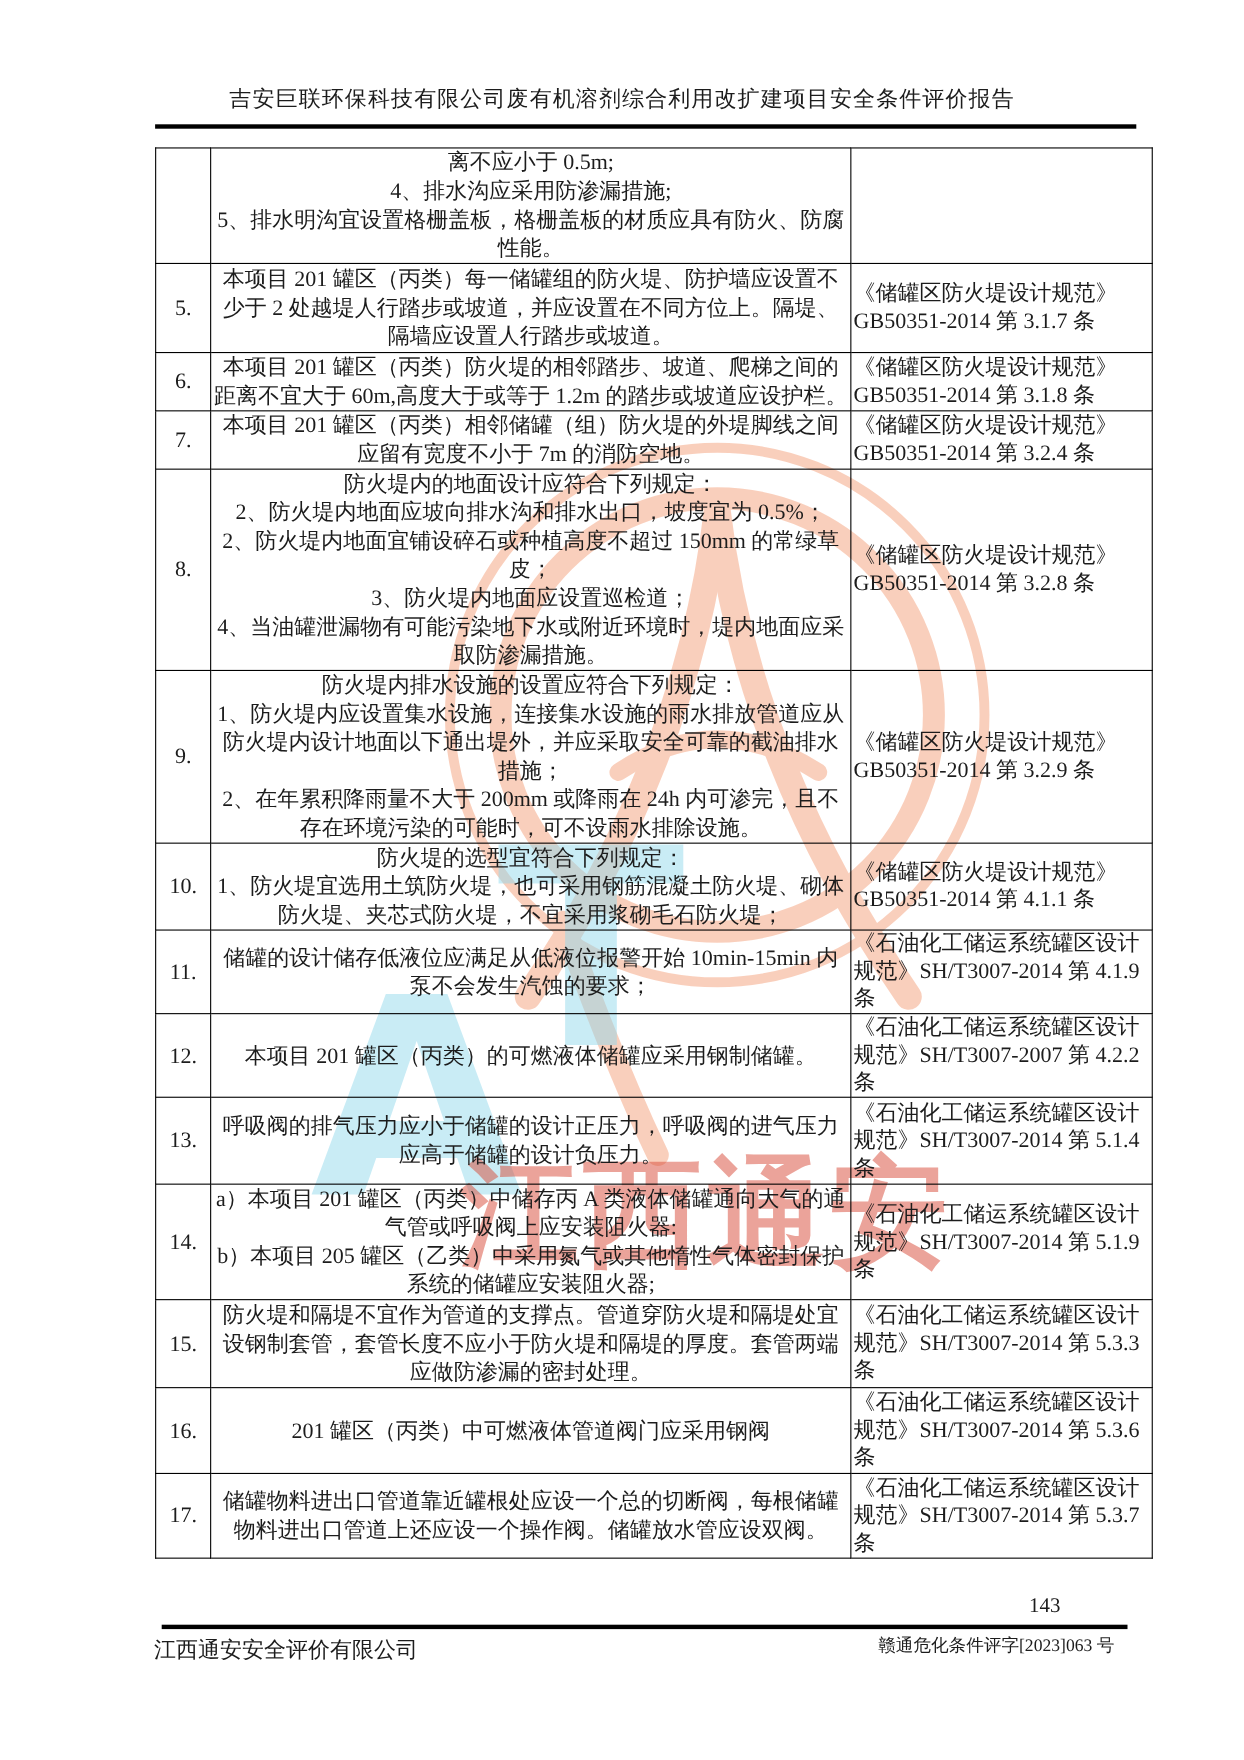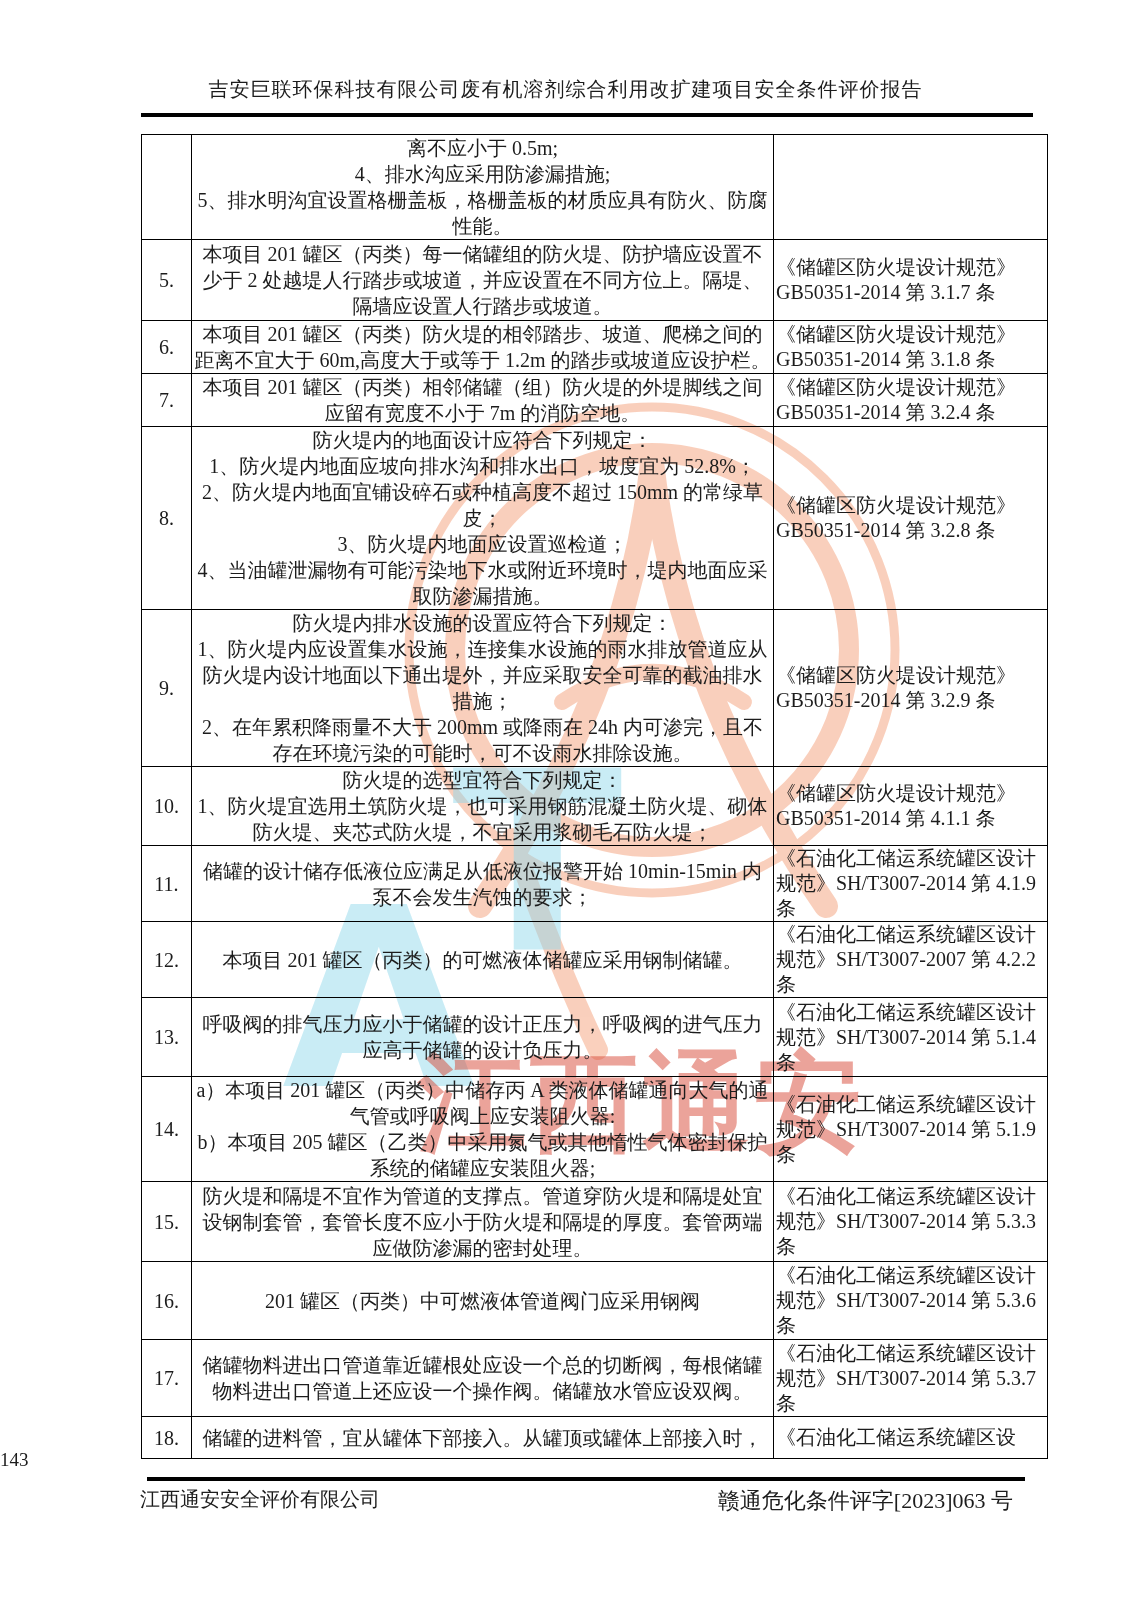--- a/index.html
+++ b/index.html
@@ -27,30 +27,30 @@
   }
   table.report td{
     border:1.5px solid #000;padding:0 2px;vertical-align:middle;overflow:hidden;
   }
   td.c-num{width:45px;text-align:center;}
   td.c-content{width:577px;text-align:center;}
   td.c-ref{width:269px;line-height:25px;}
   .para{text-align:center;}
 
   .page-number{
-    position:absolute;left:0;top:1449px;width:964px;text-align:left;font-size:19px;
+    position:absolute;left:0;top:1449px;width:964px;text-align:right;font-size:19px;
   }
   .footer-rule{
     position:absolute;left:147px;top:1477px;width:878px;height:3.5px;background:#000;
   }
   .footer-left{
     position:absolute;left:140px;top:1486px;font-size:20px;white-space:nowrap;
   }
   .footer-right{
-    position:absolute;right:118px;top:1486px;font-size:22px;white-space:nowrap;
+    position:absolute;right:118px;top:1486px;font-size:16px;white-space:nowrap;
   }
 </style>
 </head>
 <body>
 
 <svg id="watermark" class="layer" width="1131" height="1600" viewBox="0 0 1131 1600">
   <g stroke="#F2895A" fill="none" opacity="0.40" stroke-linecap="round">
     <circle cx="652" cy="650" r="243" stroke-width="9"></circle>
     <circle cx="652" cy="650" r="197" stroke-width="20"></circle>
     <path d="M652,462 Q627,690 480,906" stroke-width="24"></path>
@@ -99,21 +99,21 @@
         <td class="c-num">7.</td>
         <td class="c-content">
           <div class="para">本项目 201 罐区（丙类）相邻储罐（组）防火堤的外堤脚线之间应留有宽度不小于 7m 的消防空地。</div>
         </td>
         <td class="c-ref">《储罐区防火堤设计规范》GB50351-2014 第 3.2.4 条</td>
       </tr>
       <tr style="height:179px">
         <td class="c-num">8.</td>
         <td class="c-content">
           <div class="para">防火堤内的地面设计应符合下列规定：</div>
-          <div class="para">1、防火堤内地面应坡向排水沟和排水出口，坡度宜为 52.8%；</div>
+          <div class="para">2、防火堤内地面应坡向排水沟和排水出口，坡度宜为 0.5%；</div>
           <div class="para">2、防火堤内地面宜铺设碎石或种植高度不超过 150mm 的常绿草皮；</div>
           <div class="para">3、防火堤内地面应设置巡检道；</div>
           <div class="para">4、当油罐泄漏物有可能污染地下水或附近环境时，堤内地面应采取防渗漏措施。</div>
         </td>
         <td class="c-ref">《储罐区防火堤设计规范》GB50351-2014 第 3.2.8 条</td>
       </tr>
       <tr style="height:156px">
         <td class="c-num">9.</td>
         <td class="c-content">
           <div class="para">防火堤内排水设施的设置应符合下列规定：</div>
@@ -173,27 +173,20 @@
         </td>
         <td class="c-ref">《石油化工储运系统罐区设计规范》SH/T3007-2014 第 5.3.6 条</td>
       </tr>
       <tr style="height:77px">
         <td class="c-num">17.</td>
         <td class="c-content">
           <div class="para">储罐物料进出口管道靠近罐根处应设一个总的切断阀，每根储罐物料进出口管道上还应设一个操作阀。储罐放水管应设双阀。</div>
         </td>
         <td class="c-ref">《石油化工储运系统罐区设计规范》SH/T3007-2014 第 5.3.7 条</td>
       </tr>
-      <tr style="height:42px">
-        <td class="c-num">18.</td>
-        <td class="c-content">
-          <div class="para">储罐的进料管，宜从罐体下部接入。从罐顶或罐体上部接入时，</div>
-        </td>
-        <td class="c-ref">《石油化工储运系统罐区设</td>
-      </tr>
     </tbody>
   </table>
 
   <div class="page-number">143</div>
   <div class="footer-rule"></div>
   <div class="footer-left">江西通安安全评价有限公司</div>
   <div class="footer-right">赣通危化条件评字[2023]063 号</div>
 </div>
 
 </body></html>

